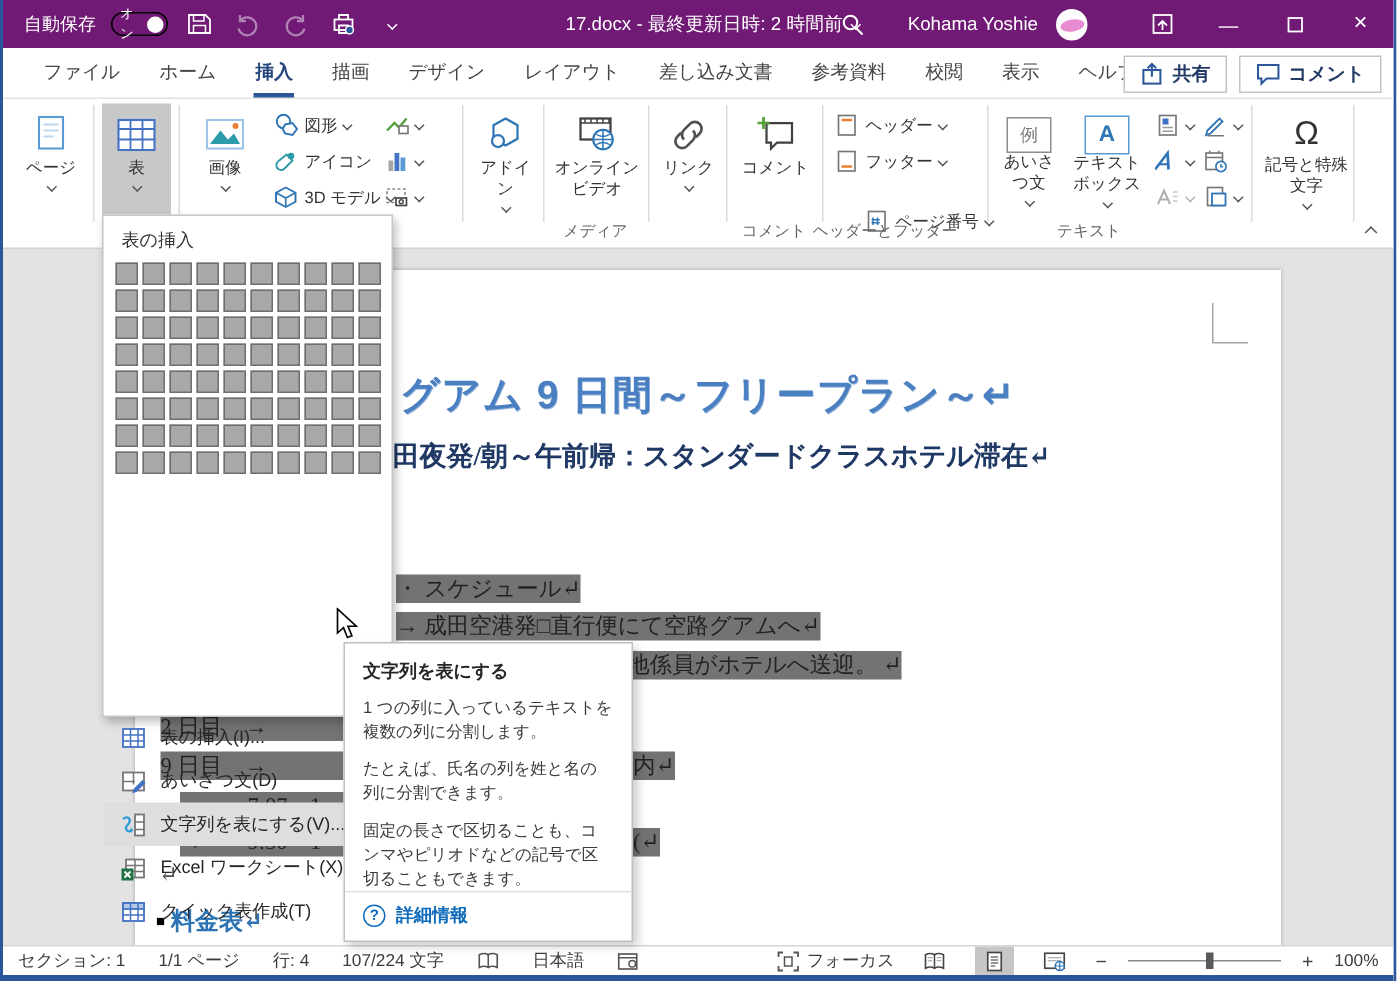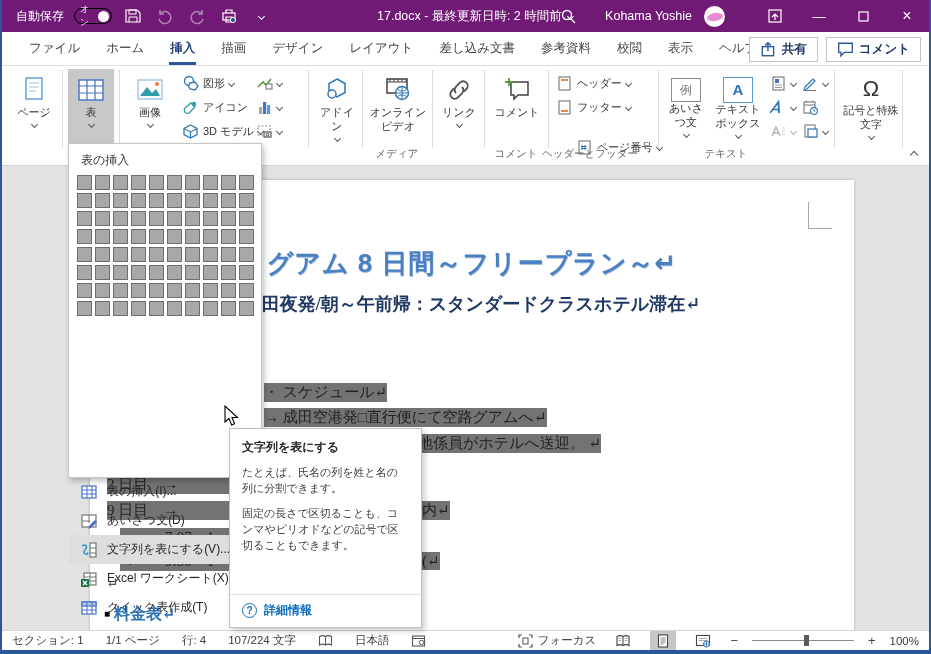--- a/index.html
+++ b/index.html
@@ -437,21 +437,21 @@
     <div class="gsep" style="left:900px"></div>
     <div class="collapse">
         <i></i>
       </div>
   </div>
 
   <div class="docarea">
     <div class="page">
       <div class="cropmark-v"></div>
       <div class="cropmark-h"></div>
-      <div class="doc-title">グアム 8 日間～フリープラン～↵</div>
+      <div class="doc-title">グアム 9 日間～フリープラン～↵</div>
       <div class="doc-subtitle doc-serif">成田夜発/朝～午前帰：スタンダードクラスホテル滞在↵</div>
 
       <div class="docline doc-serif hl" style="left:174px; top:203px;">・ スケジュール↵</div>
       <div class="docline doc-serif hl" style="left:174px; top:228px;">→ 成田空港発□直行便にて空路グアムへ↵</div>
       <div class="docline doc-serif hl" style="left:192px; top:254px;">グアム着、着後、現地係員がホテルへ送迎。 ↵</div>
       <div class="docline doc-serif hl" style="left:17px; top:295px; min-width:122px;">2 日目　→</div>
       <div class="docline doc-serif hl" style="left:17px; top:321px; min-width:122px;">9 日目　→</div>
       <div class="docline doc-serif hl" style="left:30px; top:348px; min-width:110px;">→　　7:07～1</div>
       <div class="docline doc-serif hl" style="left:30px; top:372px; min-width:110px;">→　　9:50～1</div>
       <div class="docline doc-serif hl" style="left:332px; top:321px;">内↵</div>
@@ -585,20 +585,21 @@
             <rect x="2" y="3" width="14" height="4" fill="#b4c7e7" stroke="#4472c4" stroke-width="1.2"></rect>
             <path d="M2 11 h14 M7 3 v12 M12 3 v12" stroke="#4472c4" stroke-width="1"></path>
           </svg>
         <span>クイック表作成(T)</span>
       </div>
     </div>
   </div>
 
   <div class="tooltip">
     <div class="tt-title">文字列を表にする</div>
+    <div class="tt-p">1 つの列に入っているテキストを複数の列に分割します。</div>
     <div class="tt-p">たとえば、氏名の列を姓と名の列に分割できます。</div>
     <div class="tt-p">固定の長さで区切ることも、コンマやピリオドなどの記号で区切ることもできます。</div>
     <div class="tt-divider"></div>
     <div class="tt-link">
       <span class="qmark">?</span>
       <span>詳細情報</span>
     </div>
   </div>
 
   <svg class="cursor" width="20" height="22" viewBox="0 0 20 22">

